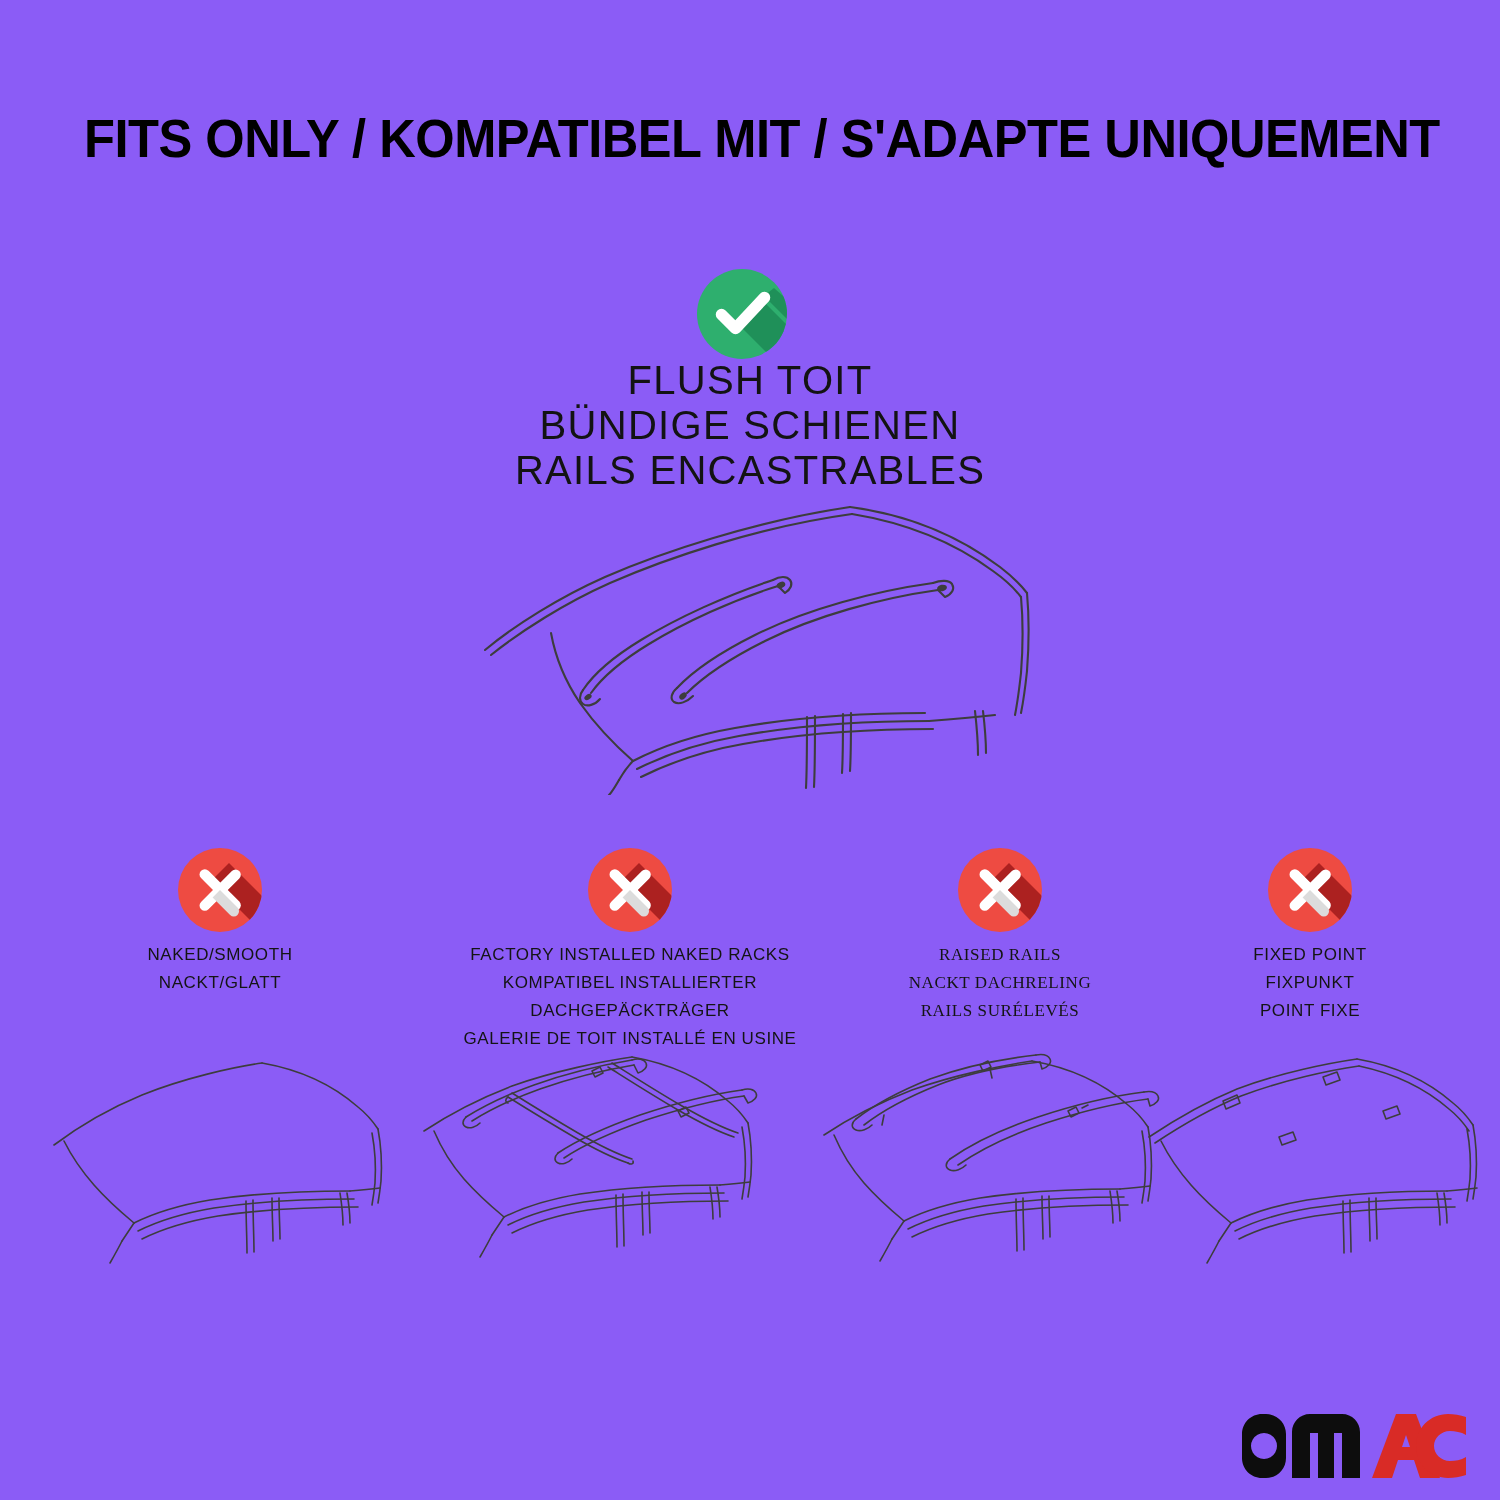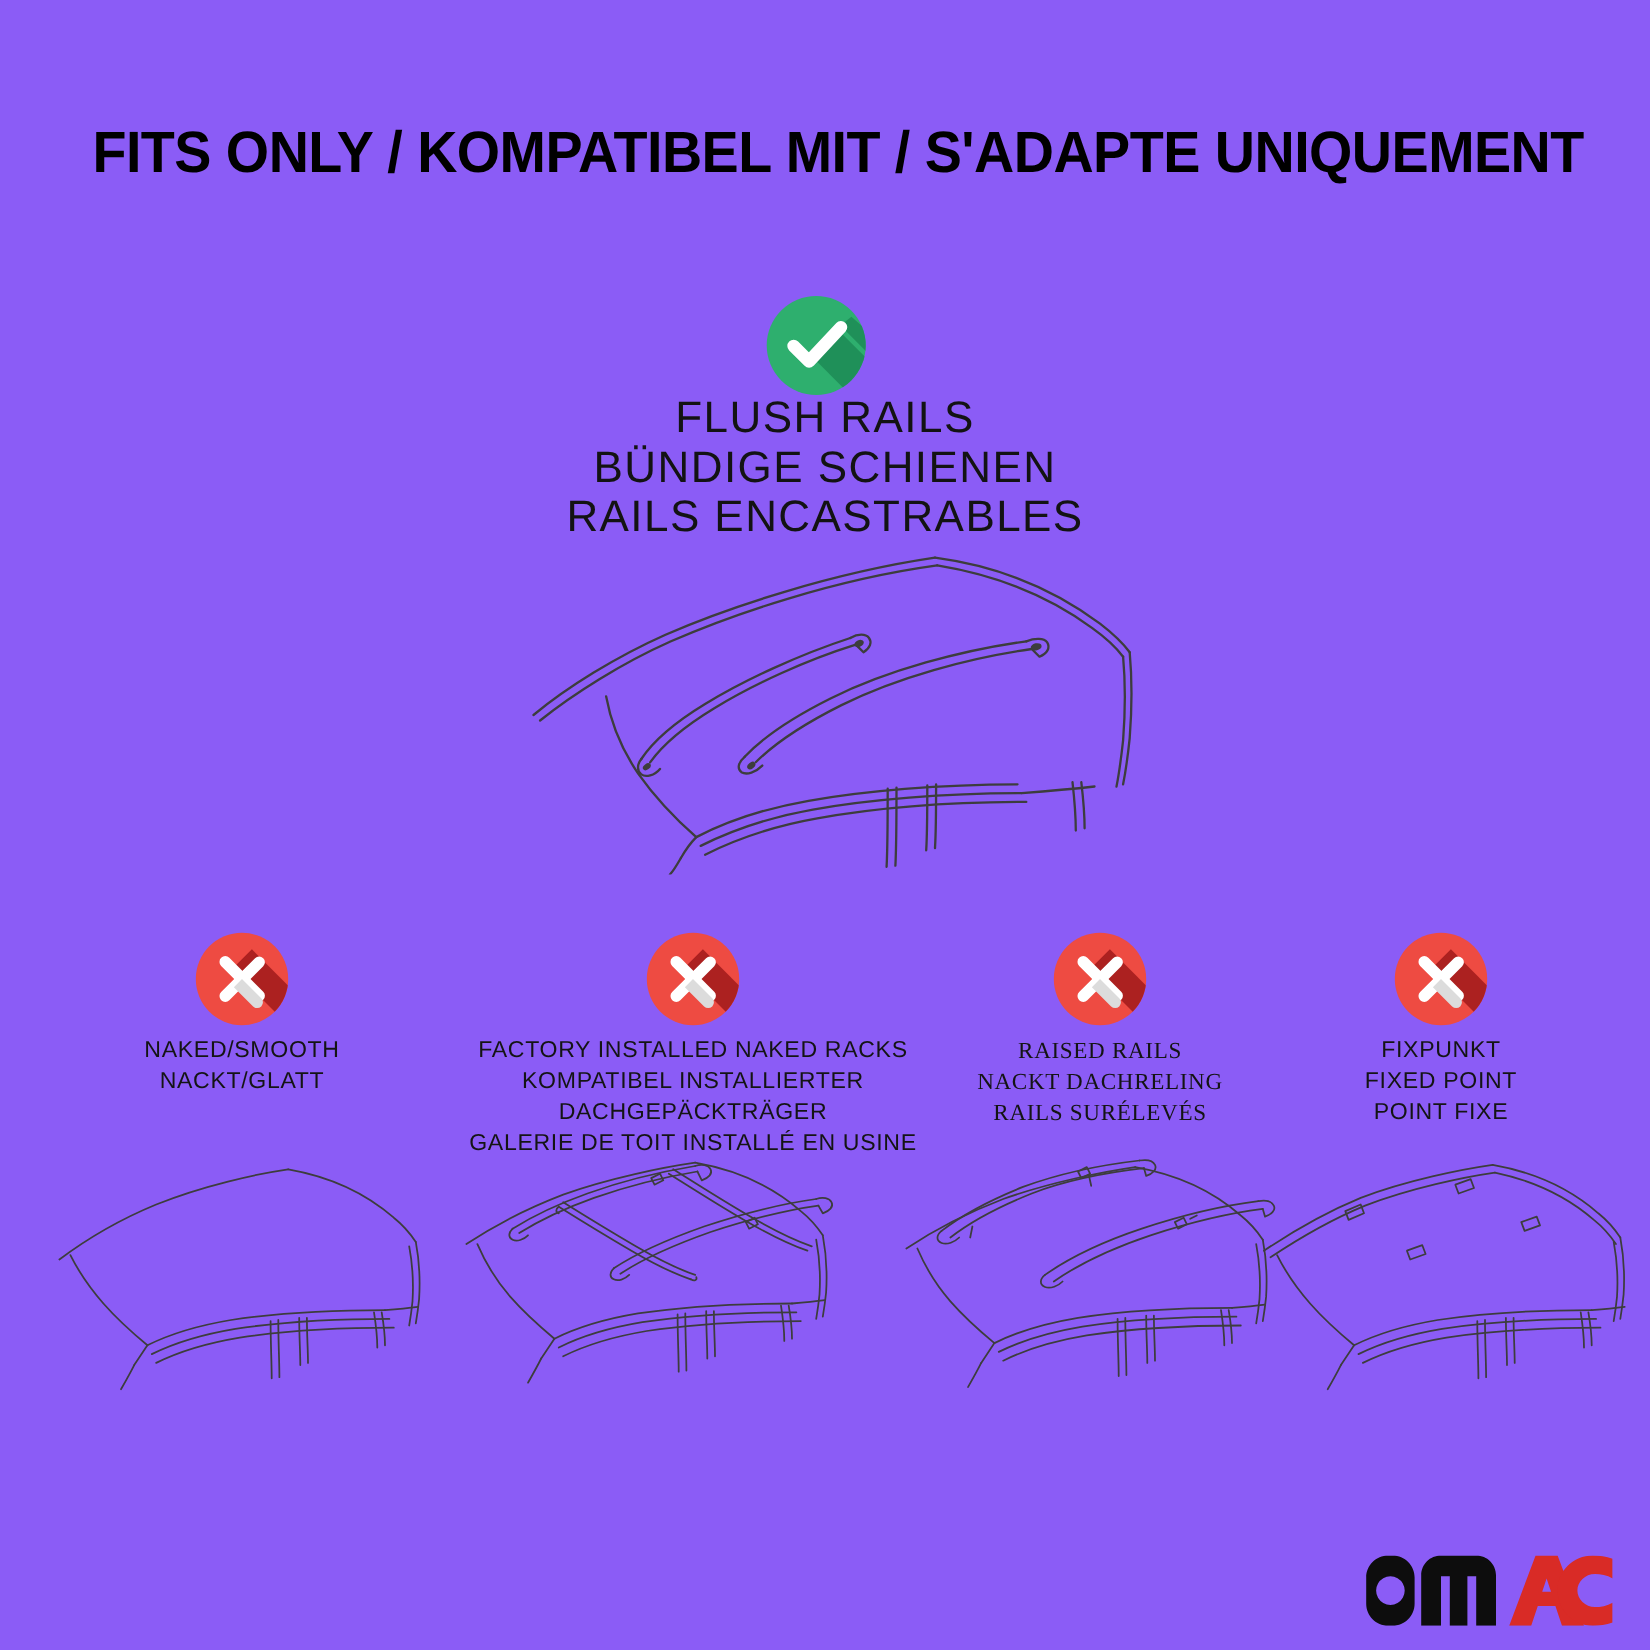--- a/index.html
+++ b/index.html
@@ -71,21 +71,21 @@
     position: absolute;
     top: 0;
     width: 90px; height: 90px;
   }
   .x-badge svg { display: block; width: 90px; height: 90px; }
 
   .col-label {
     position: absolute;
     top: 96px;
     text-align: center;
-    font-size: 21px;
+    font-size: 17px;
     line-height: 28px;
     font-weight: 400;
     letter-spacing: 0.6px;
     color: #141414;
   }
   .col-label div { white-space: nowrap; }
 
   .col-illo {
     position: absolute;
     top: 210px;
@@ -140,21 +140,21 @@
 
         <path d="M41 55 L72 86 L96 86 L96 62 L70 36 Z" fill="#1E8D57" opacity="0.92"></path>
         <path d="M70 30 L96 56 L96 36 L80 22 Z" fill="#1E8D57" opacity="0.92"></path>
       </g>
 
       <path d="M27.5 48.5 L41.5 62.5 L70.5 31.5" fill="none" stroke="#ffffff" stroke-width="11.5" stroke-linecap="round" stroke-linejoin="round"></path>
     </svg>
   </div>
 
   <div id="hero-text">
-    <div>FLUSH RAILS</div>
+    <div>FLUSH TOIT</div>
     <div>BÜNDIGE SCHIENEN</div>
     <div>RAILS ENCASTRABLES</div>
   </div>
 
   <div id="hero-illo">
     <svg viewBox="0 0 590 310" xmlns="http://www.w3.org/2000/svg">
       <g fill="none" stroke="#3d3d3d" stroke-width="2.1" stroke-linecap="round" stroke-linejoin="round">
 
         <path d="M30 165 C60 140 105 112 150 92 C205 68 300 36 395 22"></path>
         <path d="M36 170 C66 146 110 118 155 98 C210 74 302 42 397 29"></path>
@@ -396,22 +396,22 @@
           <path d="M36 36 L90 90 L90 54 L54 18 Z" fill="#A81F1F" opacity="0.95"></path>
         </g>
         <g clip-path="url(#xclip3)">
           <rect x="40" y="18" width="10.5" height="54" rx="5.2" fill="#ffffff" transform="rotate(45 45 45)"></rect>
           <rect x="40" y="18" width="10.5" height="54" rx="5.2" fill="#ffffff" transform="rotate(-45 45 45)"></rect>
           <path d="M45 45 L62.5 62.5 a5.2 5.2 0 0 1 -7.4 7.4 L37.6 52.4 Z" fill="#DCDCDC"></path>
         </g>
       </svg>
     </div>
     <div class="col-label">
+      <div>FIXED POINT</div>
       <div>FIXPUNKT</div>
-      <div>FIXED POINT</div>
       <div>POINT FIXE</div>
     </div>
     <div class="col-illo">
       <svg viewBox="0 0 350 220" xmlns="http://www.w3.org/2000/svg">
         <g fill="none" stroke="#3d3d3d" stroke-width="1.6" stroke-linecap="round" stroke-linejoin="round">
           <path d="M4 84 C28 68 58 50 92 36 C134 20 184 10 212 6"></path>
           <path d="M10 90 C34 74 62 57 96 43 C138 27 186 17 214 13"></path>
           <path d="M212 6 C252 13 284 29 308 50 C318 58 324 66 328 72"></path>
           <path d="M214 13 C252 21 282 37 304 56 C314 64 320 72 324 78"></path>
           <path d="M16 88 C22 100 32 116 46 132 C60 148 74 160 86 170"></path>

